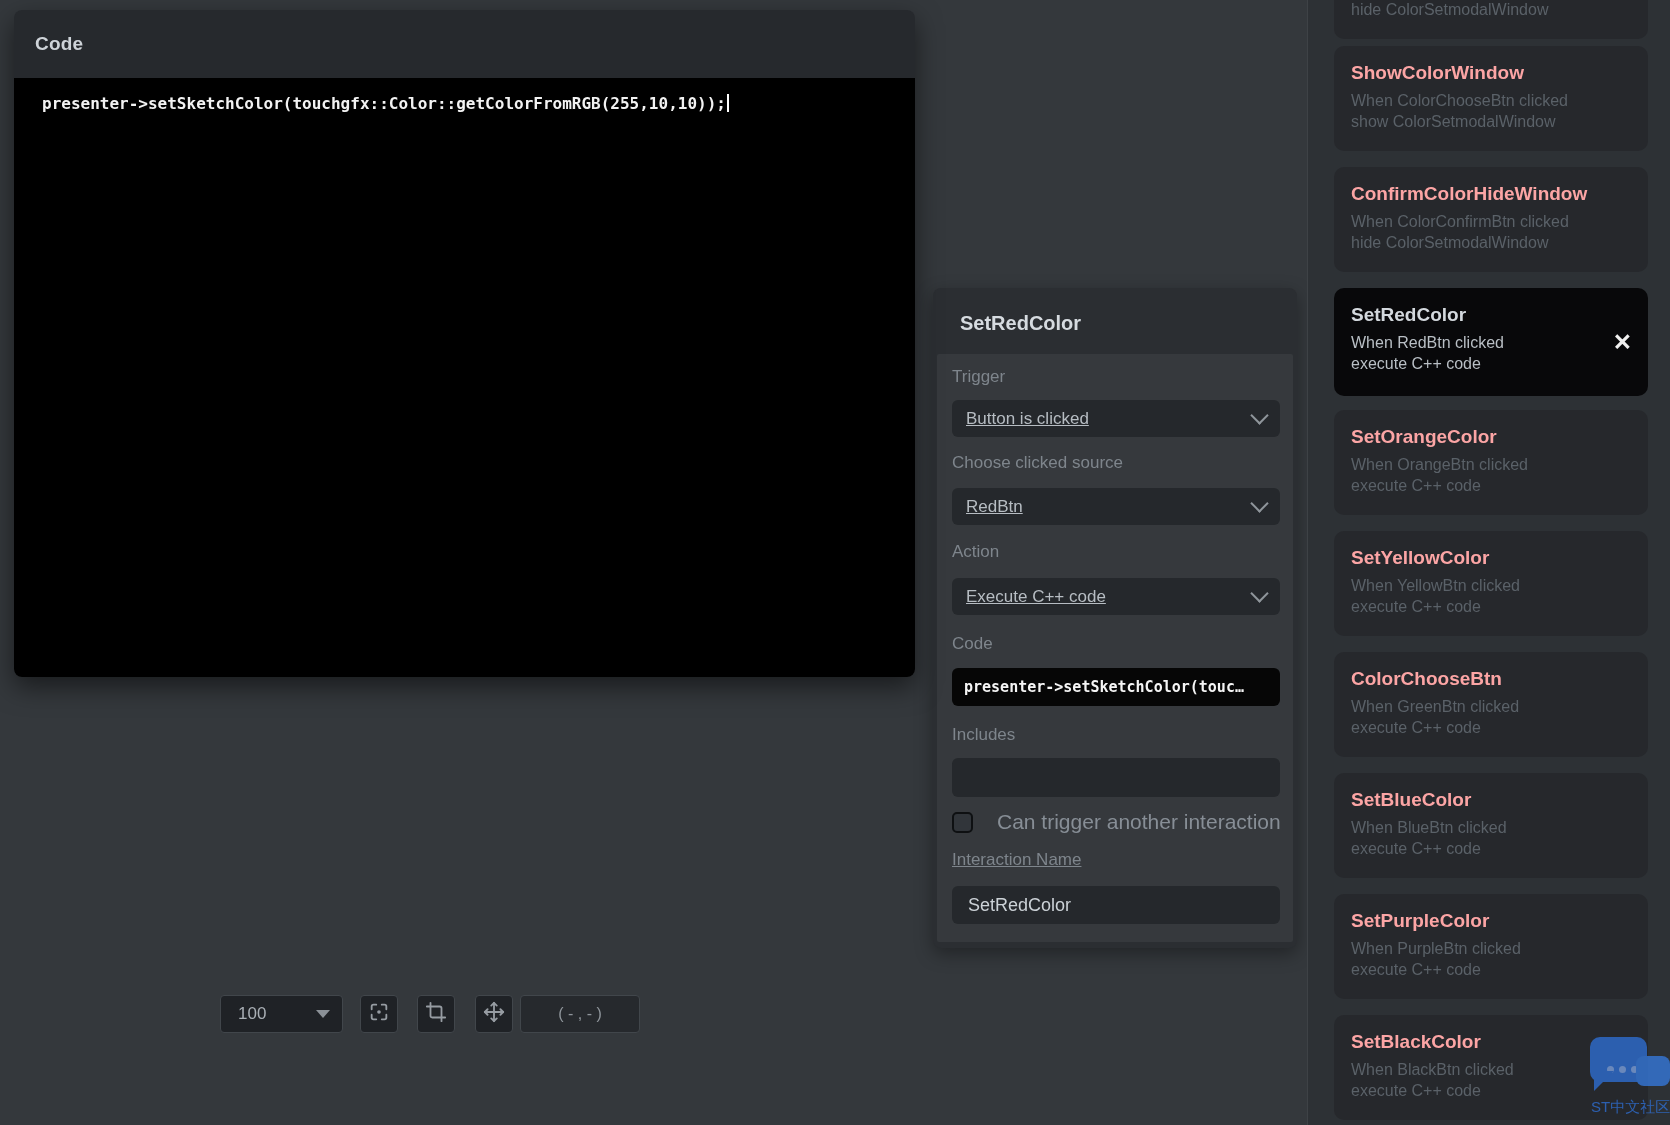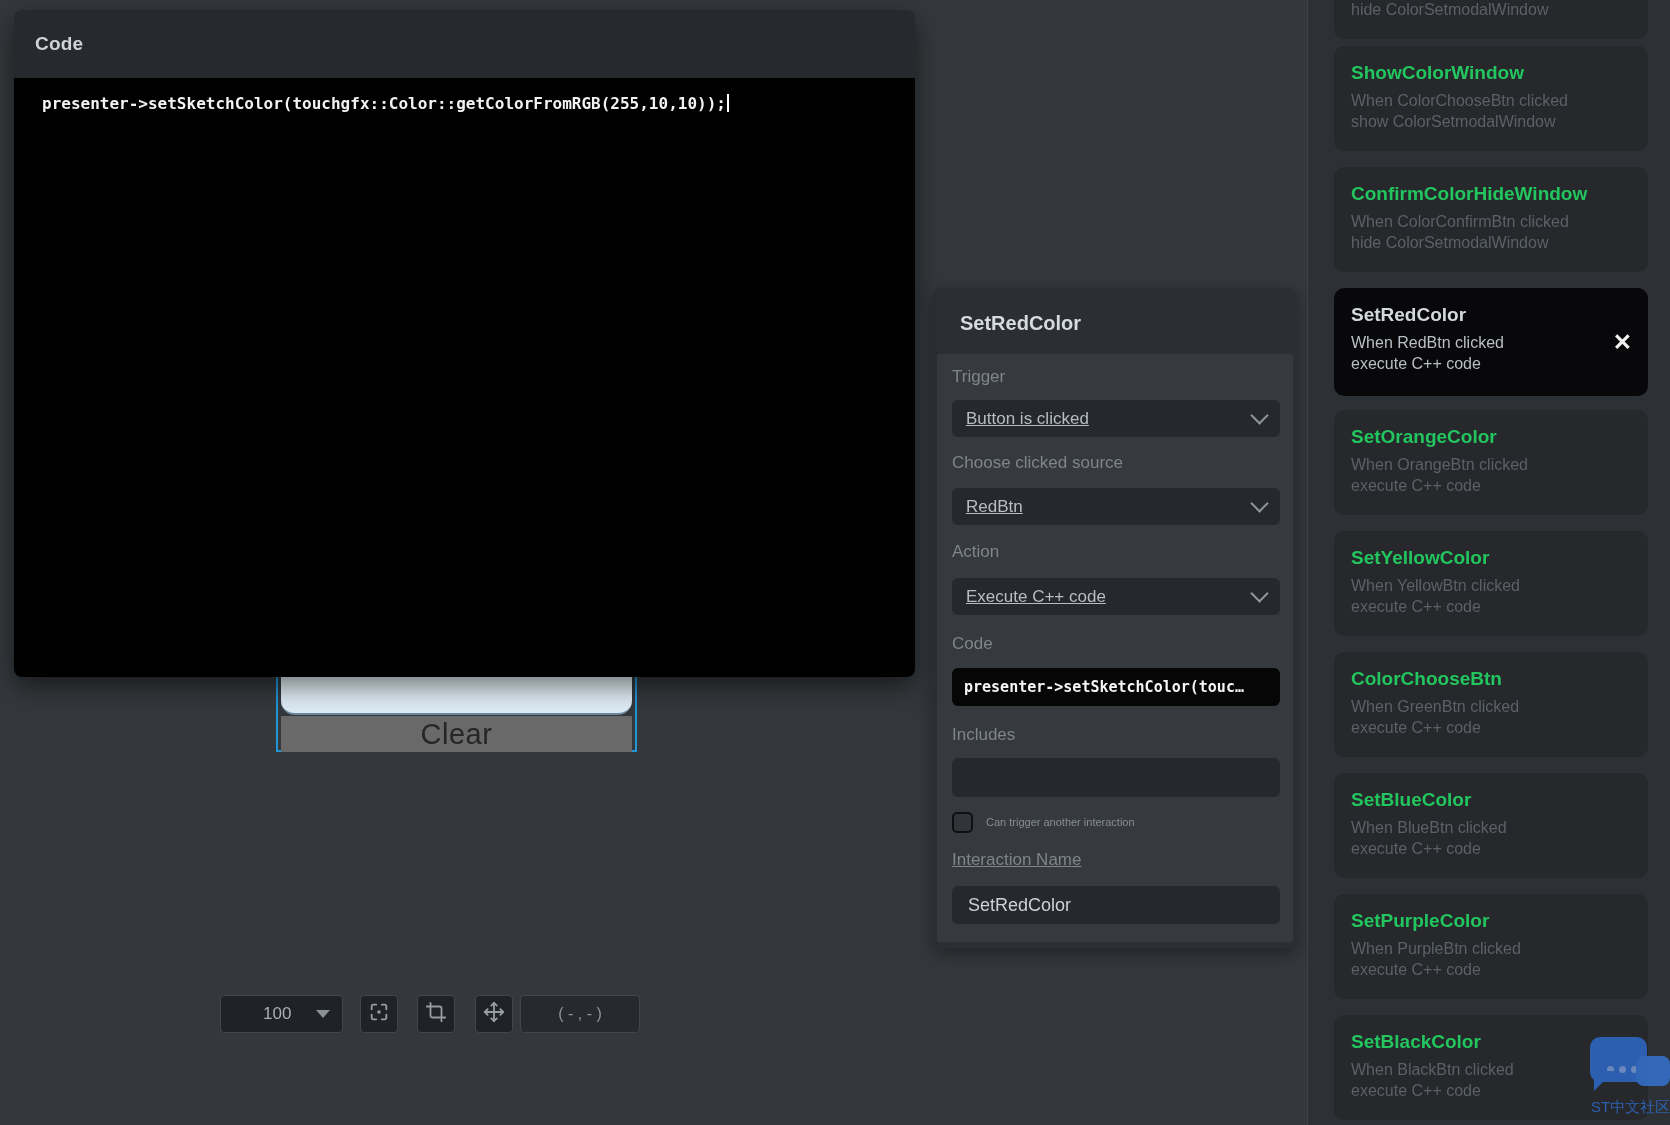--- a/index.html
+++ b/index.html
@@ -21,21 +21,21 @@
                 border:2px solid #2096d6;box-sizing:border-box;padding:3px;background:transparent;}
   .clear-widget .panel-face{height:84px;border-radius:0 0 14px 14px;
                 background:linear-gradient(#f2f8fc,#dcebf4);border-bottom:2px solid #6d8899;box-sizing:border-box;}
   .clear-widget .bar{height:36px;margin-top:1px;background:#696969;display:flex;align-items:center;justify-content:center;}
   .clear-widget .bar span{color:#262626;font-size:29px;letter-spacing:.5px;}
 
   
   .tb-box{position:absolute;top:995px;height:38px;box-sizing:border-box;background:#1f2226;
           border:1px solid #41464b;border-radius:4px;color:#969ca2;}
   .tb-zoom{left:220px;width:123px;display:flex;align-items:center;}
-  .tb-zoom .zval{padding-left:17px;font-size:17px;color:#a9afb5;flex:1;margin-left:25px;}
+  .tb-zoom .zval{padding-left:17px;font-size:17px;color:#a9afb5;flex:1;}
   .tb-zoom .zchev{width:38px;height:100%;display:flex;align-items:center;justify-content:center;}
   .tri-down{width:0;height:0;border-left:7px solid transparent;border-right:7px solid transparent;border-top:8px solid #8b9197;}
   .tb-btn{width:38px;display:flex;align-items:center;justify-content:center;cursor:pointer;}
   .tb-coord{left:520px;width:120px;background:#26292d;display:flex;align-items:center;justify-content:center;
             font-size:16px;color:#8f959b;}
 
   
   .props{position:absolute;left:933px;top:288px;width:364px;height:660px;background:#2b2e32;border-radius:8px;
          box-shadow:0 6px 18px rgba(0,0,0,.35);}
   .props .p-title{position:absolute;left:27px;top:24px;color:#d6dbe0;font-size:20px;font-weight:600;}
@@ -44,27 +44,27 @@
   .p-field{position:absolute;left:15px;width:328px;box-sizing:border-box;background:#25282c;border:none;
            border-radius:6px;color:#b7bdc3;font-size:17px;font-family:"Liberation Sans",sans-serif;}
   .p-drop{height:37px;display:flex;align-items:center;padding:0 14px;justify-content:space-between;cursor:pointer;text-decoration:underline;}
   .chev{width:11px;height:11px;border-right:2.5px solid #8f959b;border-bottom:2.5px solid #8f959b;
         transform:rotate(45deg);margin-top:-6px;}
   .p-code{height:38px;background:#060606;color:#f5f5f5;font-family:"DejaVu Sans Mono",monospace;font-size:15px;
           font-weight:bold;display:flex;align-items:center;padding:0 12px;white-space:nowrap;overflow:hidden;}
   .p-input{height:38px;padding:0 16px;color:#ccd2d7;font-size:18px;outline:none;}
   .cb-row{position:absolute;left:15px;top:456px;height:24px;display:flex;align-items:center;}
   .cbx{width:21px;height:21px;box-sizing:border-box;border:2.5px solid #0e1012;border-radius:5px;background:#31353a;cursor:pointer;}
-  .cb-row .cb-lab{margin-left:13px;color:#878e96;font-size:11px;}
+  .cb-row .cb-lab{margin-left:24px;color:#878e96;font-size:21px;}
 
   
   .sidebar{position:absolute;left:1307px;top:0;width:363px;height:1125px;background:#2d3135;
            border-left:1px solid #3e4246;overflow:hidden;}
   .card{position:absolute;left:26px;width:314px;height:105px;background:#26282c;border-radius:10px;box-sizing:border-box;}
-  .card .c-title{position:absolute;left:17px;top:16px;font-size:19px;font-weight:600;color:#22c55e;}
+  .card .c-title{position:absolute;left:17px;top:16px;font-size:19px;font-weight:600;color:#fca5a5;}
   .card .c-l1{position:absolute;left:17px;top:46px;font-size:16px;color:#5a6168;}
   .card .c-l2{position:absolute;left:17px;top:67px;font-size:16px;color:#5a6168;}
   .card.selected{background:#08080a;height:108px;}
   .card.selected .c-title{color:#d3d8dd;}
   .card.selected .c-l1,.card.selected .c-l2{color:#b9bfc5;}
   .card .close{position:absolute;right:16px;top:50%;transform:translateY(-50%);color:#f0f0f0;
                font-size:23px;font-weight:bold;cursor:pointer;line-height:1;}
 
   
   .wm{position:absolute;left:1583px;top:1032px;width:87px;height:92px;opacity:.78;z-index:30;}
@@ -74,26 +74,20 @@
   .wm .dots{position:absolute;left:17px;top:29px;display:flex;gap:5px;}
   .wm .dots i{width:7px;height:7px;border-radius:50%;background:#7ea4e4;}
   .wm .b2{position:absolute;left:53px;top:24px;width:34px;height:30px;background:#3579dd;border-radius:8px;}
   .wm .wm-text{position:absolute;left:8px;top:66px;color:#2e6fd4;font-size:15px;white-space:nowrap;}
 </style>
 </head>
 <body>
 
 <div class="stage">
 
-  <div class="clear-widget">
-    <div class="panel-face"></div>
-    <div class="bar">
-      <span>Clear</span>
-    </div>
-  </div>
 
   <div class="code-panel">
     <div class="hdr">
       <span class="ttl">Code</span>
     </div>
     <div class="bdy">
       <div class="code-line"><span>presenter-&gt;setSketchColor(touchgfx::Color::getColorFromRGB(255,10,10));</span><span class="caret"></span></div>
     </div>
   </div>
 

